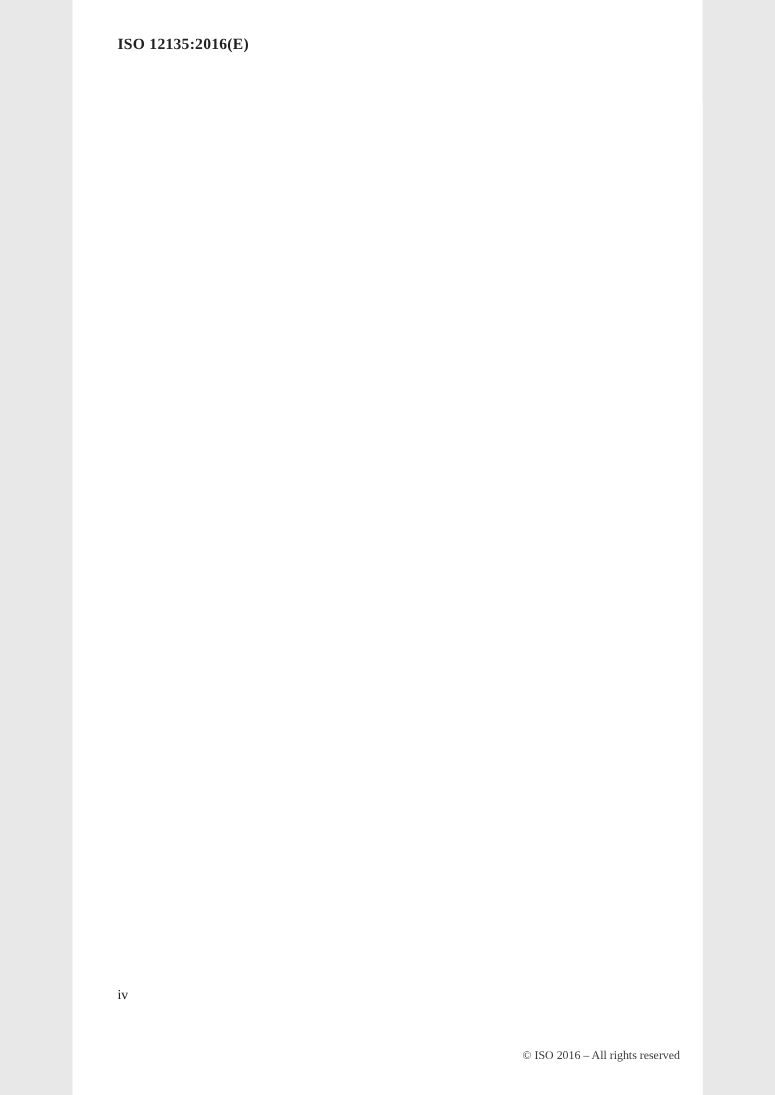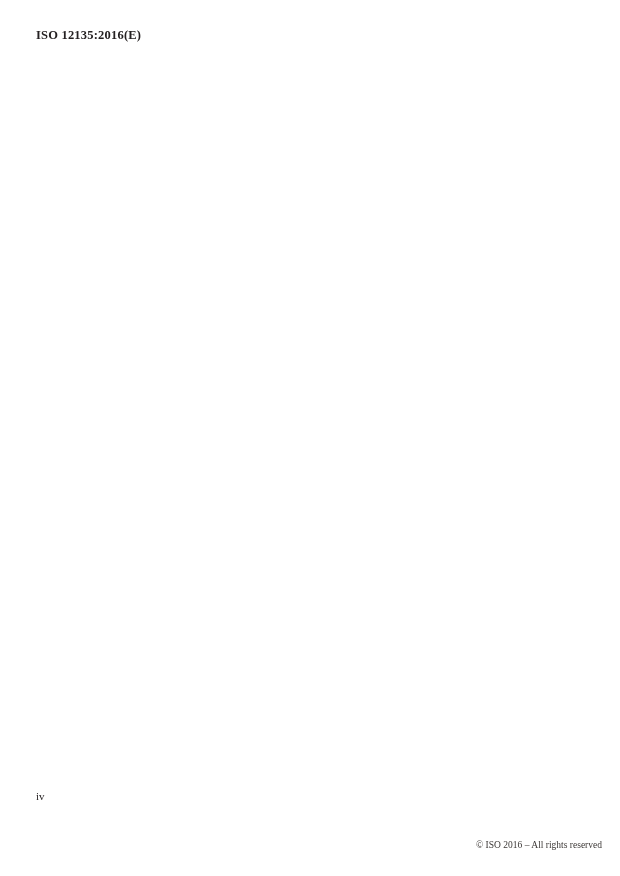--- a/index.html
+++ b/index.html
@@ -1,17 +1,17 @@
 <!DOCTYPE html>
 <html><head>
 <meta charset="utf-8">
 <style>
   html,body { margin:0; padding:0; background:#e8e8e8; }
   .page {
-    position:relative; width:620px; height:876px; margin:0 auto;
+    position:relative; width:504px; height:876px; margin:0 auto;
     background:#ffffff; overflow:hidden;
     font-family:"Liberation Serif","DejaVu Serif",serif;
     color:#252122;
   }
   .doc-header {
     position:absolute; left:36px; top:28px;
     font-size:12.5px; font-weight:bold; letter-spacing:.2px;
   }
   .toc { position:absolute; left:36px; right:34px; top:81px; font-size:11px; }
   .row { display:flex; align-items:baseline; line-height:12.7px; }

